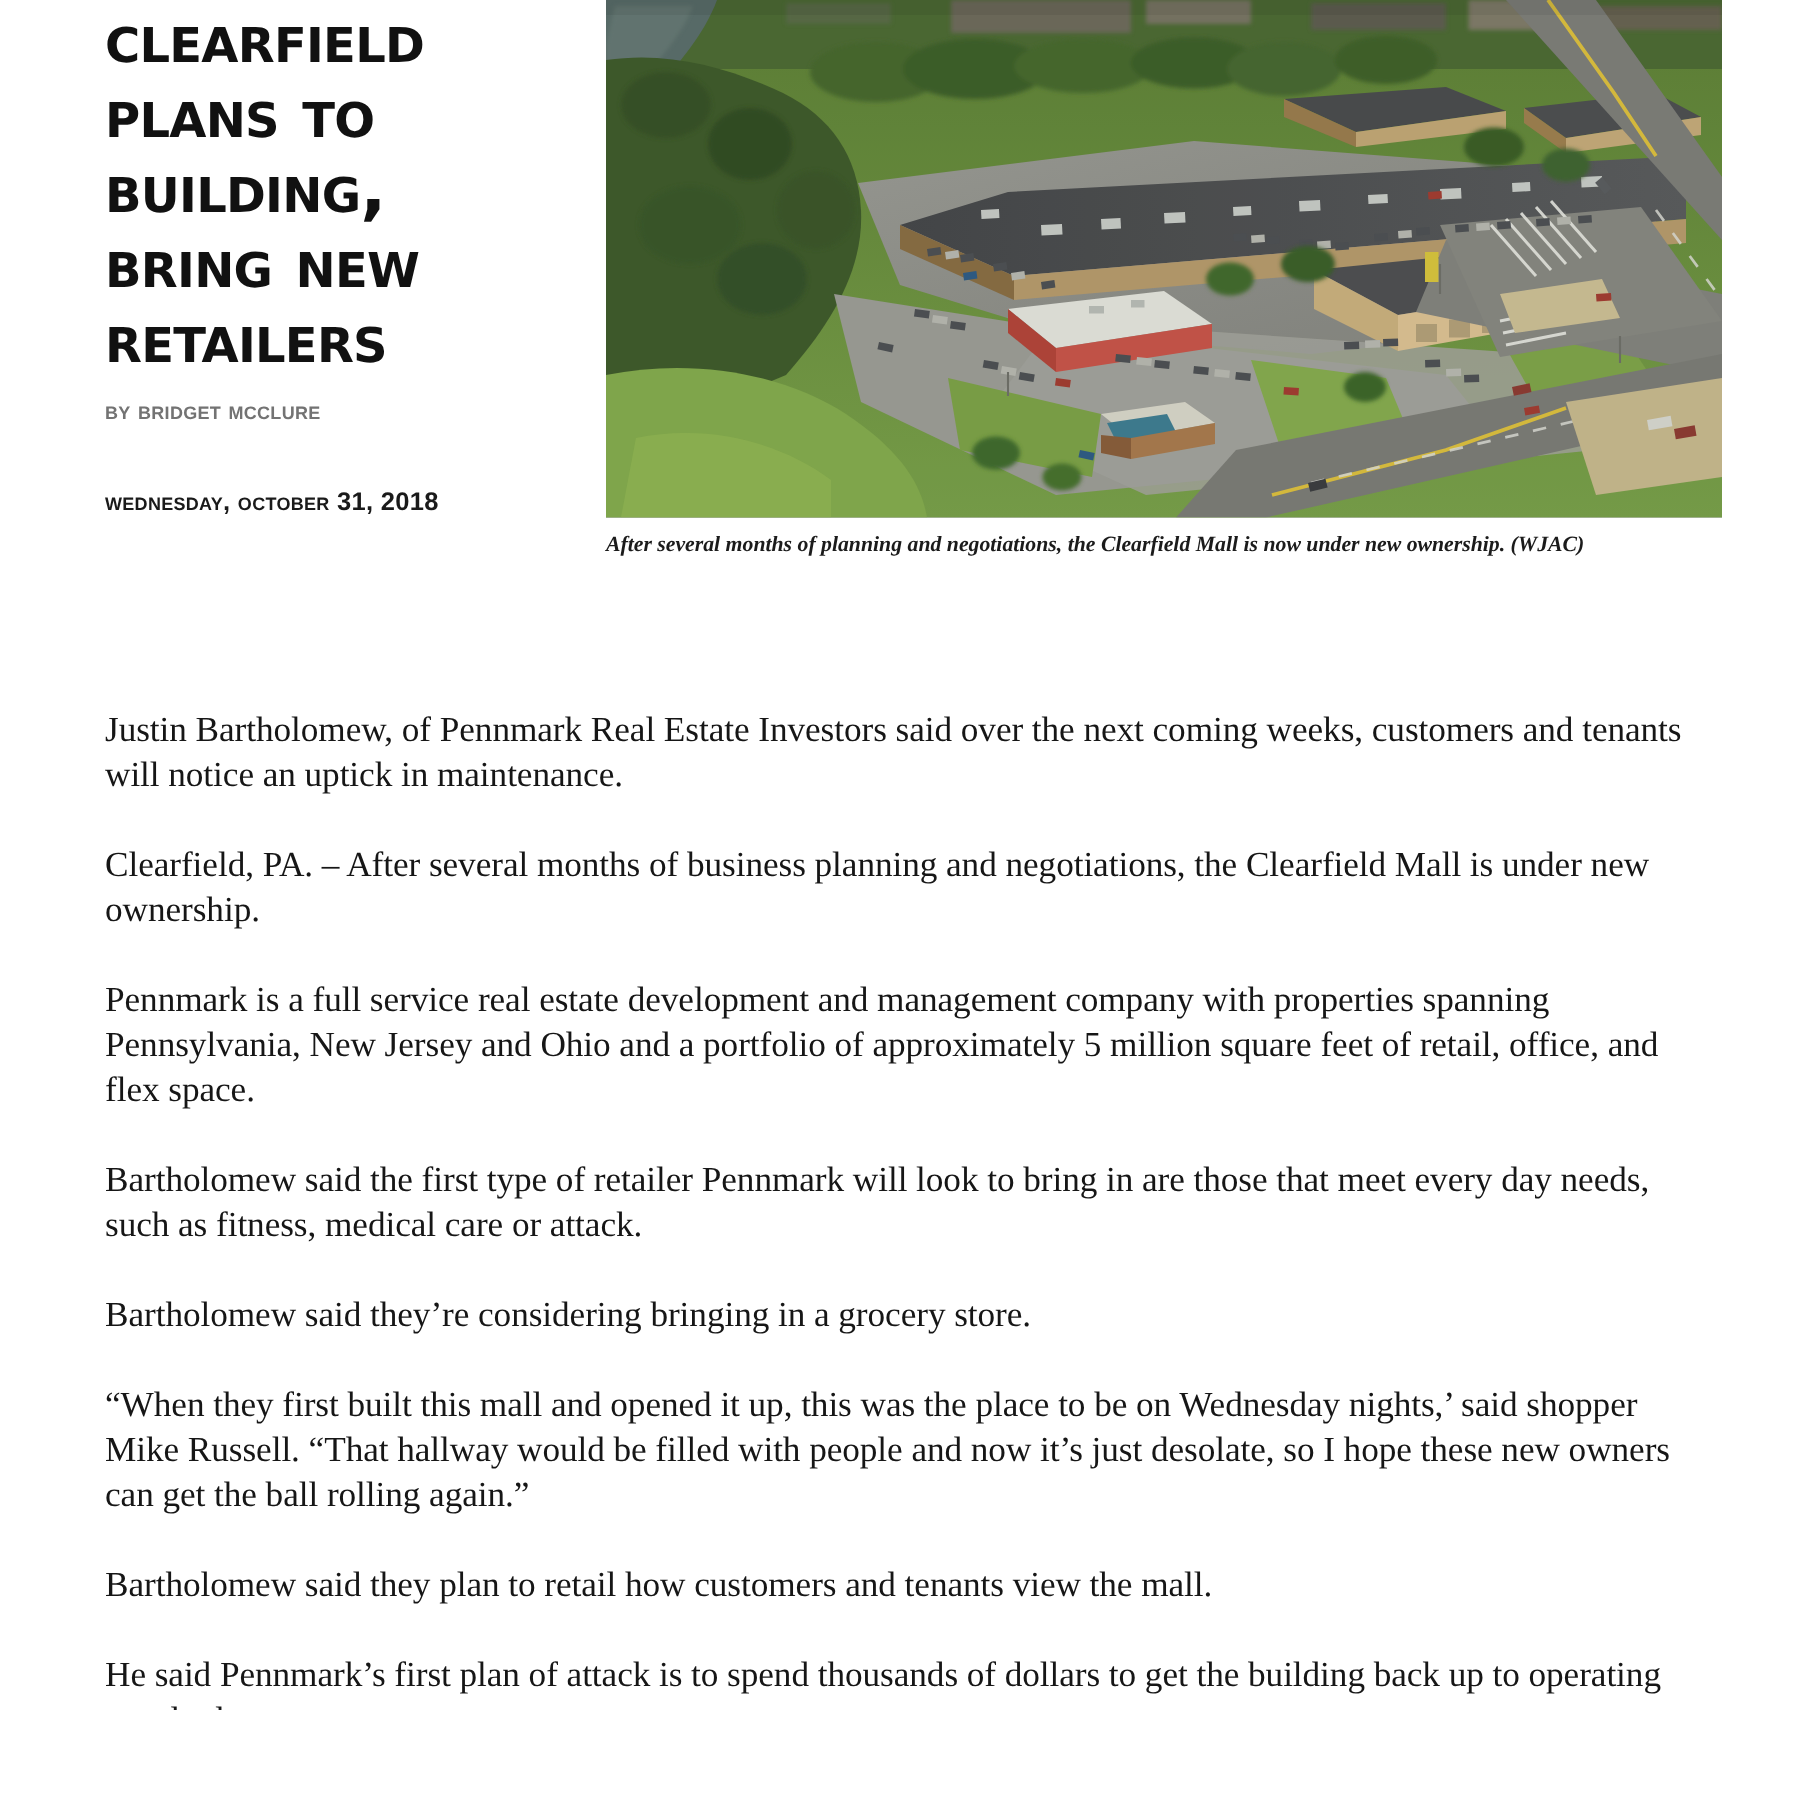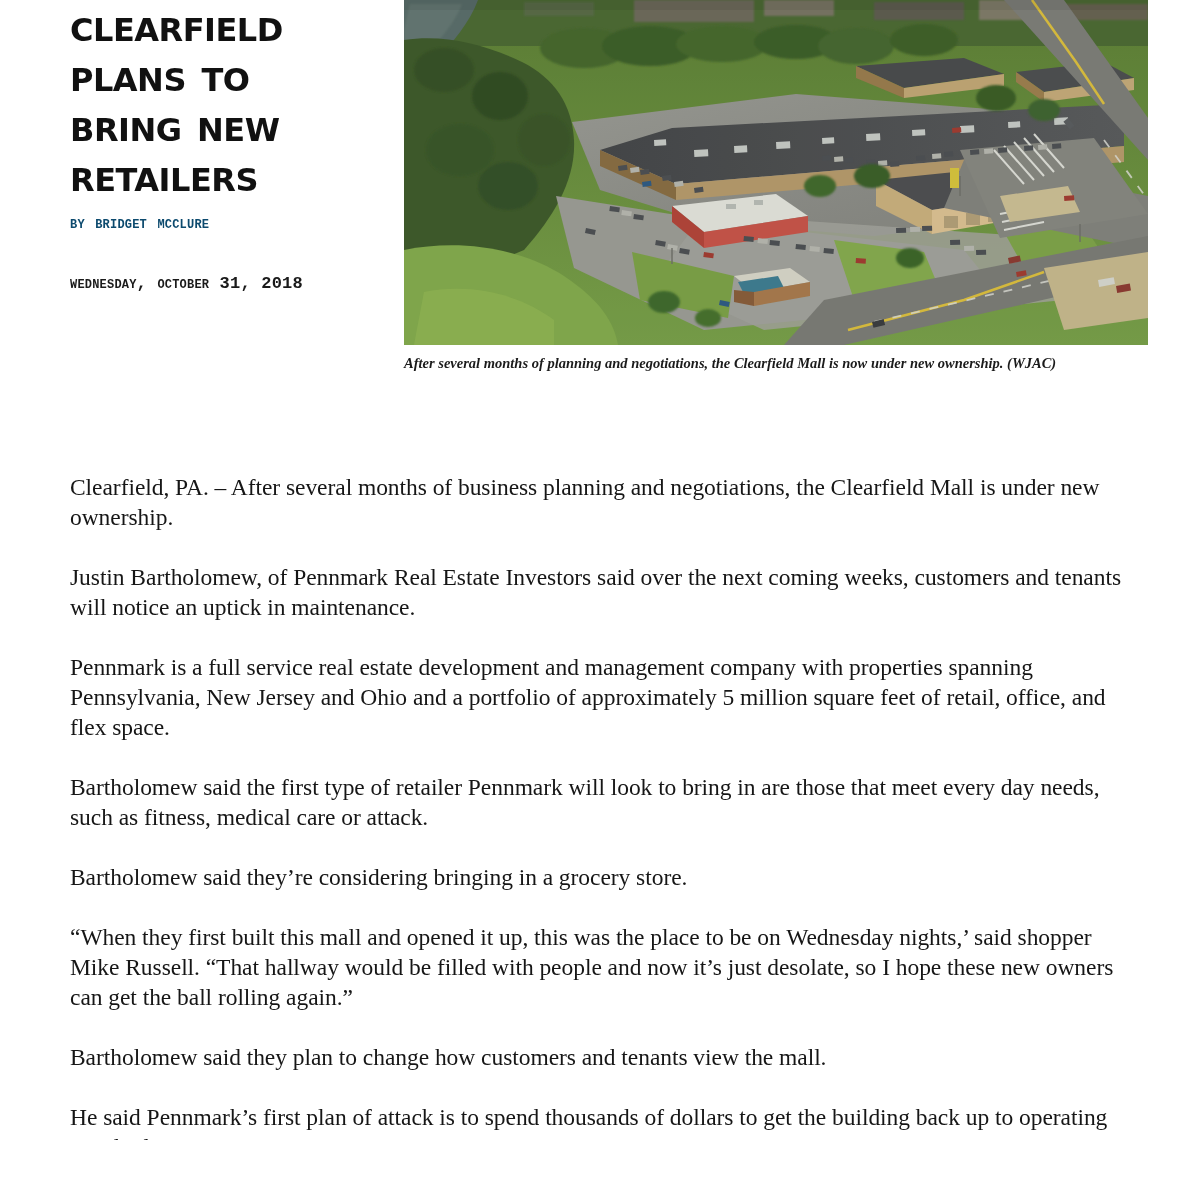--- a/index.html
+++ b/index.html
@@ -32,31 +32,31 @@
     letter-spacing: -0.5px;
     color: #111111;
     font-variant: small-caps;
     text-transform: lowercase;
   }
   
   #headline .hl-line { display: block; white-space: pre; }
 
   #byline {
     margin: 14px 0 0 0;
-    font-family: Liberation Mono, monospace;
+    font-family: Liberation Sans, sans-serif;
     font-weight: 700;
     font-size: 17px;
     letter-spacing: 0.2px;
-    color: #0c4a6e;
+    color: #737373;
     font-variant: small-caps;
     text-transform: lowercase;
   }
   #dateline {
     margin: 41px 0 1px 0;
-    font-family: Liberation Mono, monospace;
+    font-family: Liberation Sans, sans-serif;
     font-weight: 700;
     font-size: 17px;
     letter-spacing: 0.2px;
     color: #1a1a1a;
     font-variant: small-caps;
     text-transform: lowercase;
   }
 
   
   #photo-figure {
@@ -103,20 +103,21 @@
 </style>
 </head>
 <body>
 
 <div id="page">
 
   <div id="headline-block">
     <h1 id="headline">
       <span class="hl-line">Clearfield</span>
       <span class="hl-line">plans to</span>
+      <span class="hl-line">building,</span>
       <span class="hl-line">bring new</span>
       <span class="hl-line">retailers</span>
     </h1>
     <div id="byline">By Bridget McClure</div>
     <div id="dateline">Wednesday, October 31, 2018</div>
   </div>
 
   <figure id="photo-figure" style="margin:0;">
     <div id="photo-frame" aria-label="Aerial photograph of the Clearfield Mall, its parking lot, surrounding trees, a river and a highway intersection">
       <svg viewBox="0 0 744 345" preserveAspectRatio="none">
@@ -348,24 +349,24 @@
         </g>
 
         <rect x="0" y="0" width="744" height="345" fill="#2a3a18" opacity="0.05"></rect>
         <rect x="0" y="0" width="744" height="10" fill="#000000" opacity="0.06"></rect>
       </svg>
     </div>
     <figcaption id="photo-caption">After several months of planning and negotiations, the Clearfield Mall is now under new ownership. (WJAC)</figcaption>
   </figure>
 
   <div id="article-body">
+    <p>Justin Bartholomew, of Pennmark Real Estate Investors said over the next coming weeks, customers and tenants will notice an uptick in maintenance.</p>
     <p>Clearfield, PA. – After several months of business planning and negotiations, the Clearfield Mall is under new ownership.</p>
-    <p>Justin Bartholomew, of Pennmark Real Estate Investors said over the next coming weeks, customers and tenants will notice an uptick in maintenance.</p>
     <p>Pennmark is a full service real estate development and management company with properties spanning Pennsylvania, New Jersey and Ohio and a portfolio of approximately 5 million square feet of retail, office, and flex space.</p>
     <p>Bartholomew said the first type of retailer Pennmark will look to bring in are those that meet every day needs, such as fitness, medical care or attack.</p>
     <p>Bartholomew said they’re considering bringing in a grocery store.</p>
     <p>“When they first built this mall and opened it up, this was the place to be on Wednesday nights,’ said shopper Mike Russell. “That hallway would be filled with people and now it’s just desolate, so I hope these new owners can get the ball rolling again.”</p>
-    <p>Bartholomew said they plan to change how customers and tenants view the mall.</p>
+    <p>Bartholomew said they plan to retail how customers and tenants view the mall.</p>
     <p>He said Pennmark’s first plan of attack is to spend thousands of dollars to get the building back up to operating standards.</p>
     <p>“There was a lot of neglect that took place there over the last several years,” Bartholomew said. The parking lot was in rough condition, there was giant potholes behind the storm</p>
   </div>
 
 </div>
 
 </body></html>

